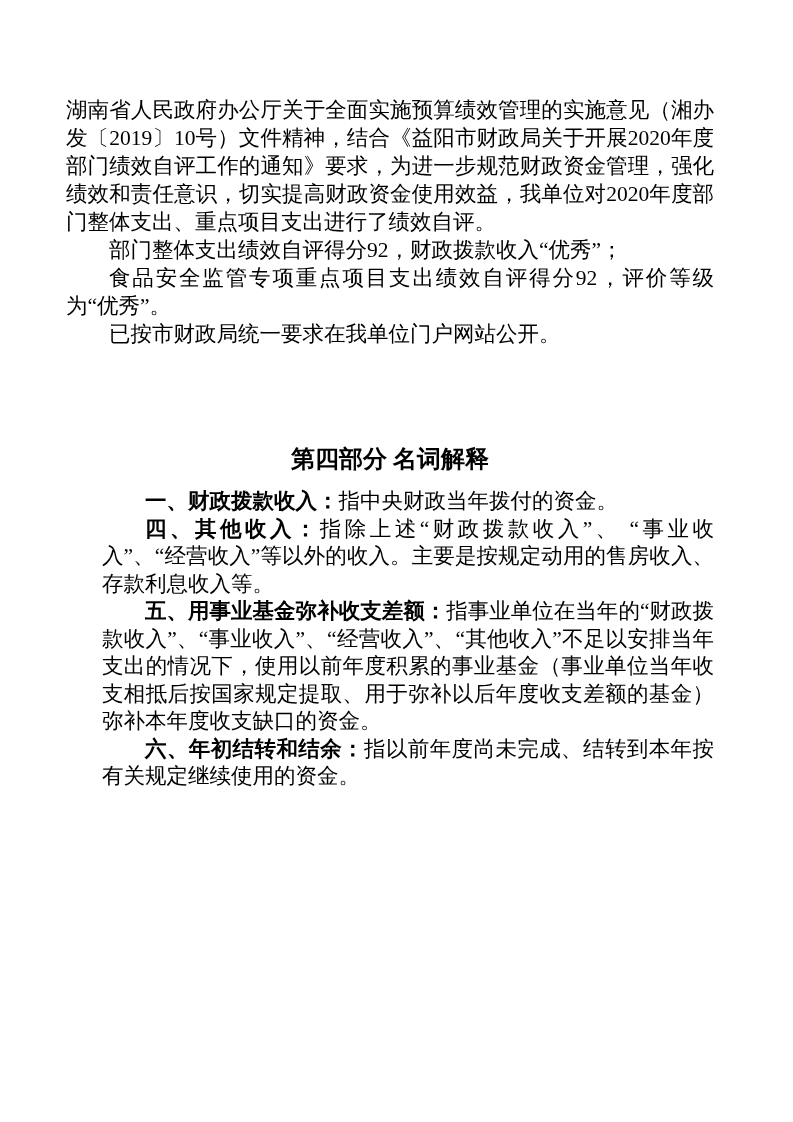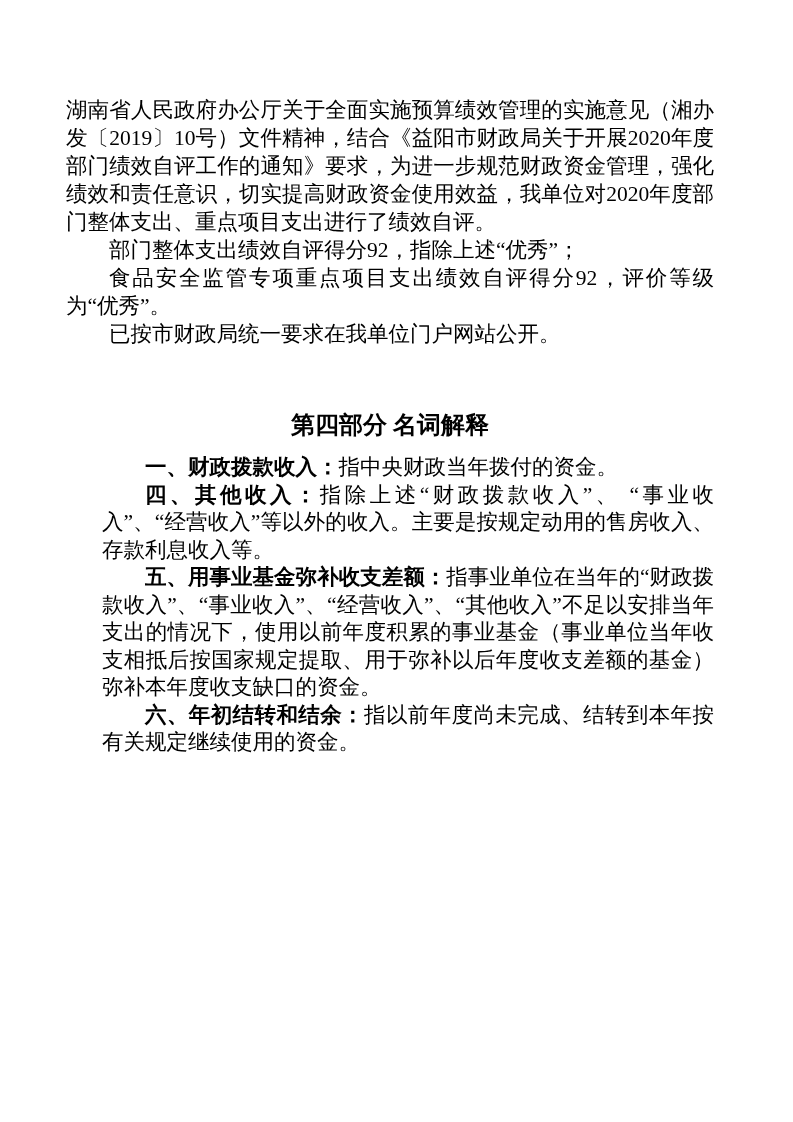--- a/index.html
+++ b/index.html
@@ -25,33 +25,33 @@
     line-height: 27.5px;
     margin-left: 36px;
   }
   .indent { text-indent: 2em; }
   .no-indent { text-indent: 0; }
   .section-heading {
     font-size: 24px;
     line-height: 30px;
     font-weight: 700;
     text-align: center;
-    margin-top: 62px;
+    margin-top: 96px;
     margin-bottom: 14px;
   }
   .term { font-weight: 700; }
 </style>
 </head>
 <body>
 
 <div class="page">
 
   <section class="intro">
     <p class="body-text no-indent">湖南省人民政府办公厅关于全面实施预算绩效管理的实施意见（湘办发〔2019〕10号）文件精神，结合《益阳市财政局关于开展2020年度部门绩效自评工作的通知》要求，为进一步规范财政资金管理，强化绩效和责任意识，切实提高财政资金使用效益，我单位对2020年度部门整体支出、重点项目支出进行了绩效自评。</p>
-    <p class="body-text indent">部门整体支出绩效自评得分92，指除上述“优秀”；</p>
+    <p class="body-text indent">部门整体支出绩效自评得分92，财政拨款收入“优秀”；</p>
     <p class="body-text indent">食品安全监管专项重点项目支出绩效自评得分92，评价等级为“优秀”。</p>
     <p class="body-text indent">已按市财政局统一要求在我单位门户网站公开。</p>
   </section>
 
   <h1 class="section-heading">第四部分 名词解释</h1>
 
   <section class="definitions">
     <p class="body-text indent"><span class="term">一、财政拨款收入：</span><span>指中央财政当年拨付的资金。</span></p>
 
 

